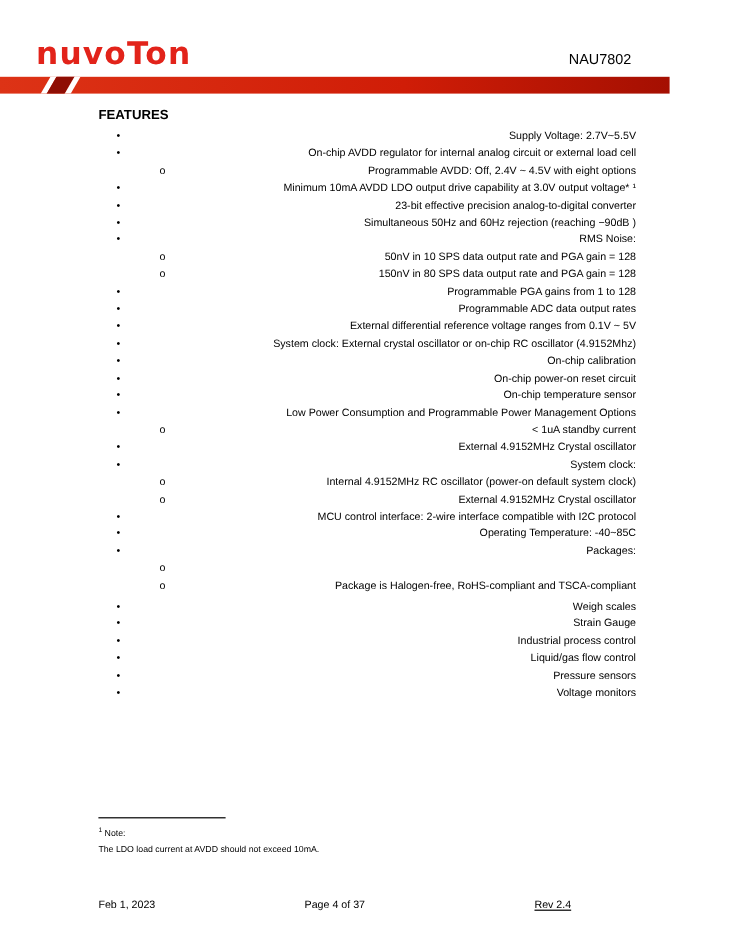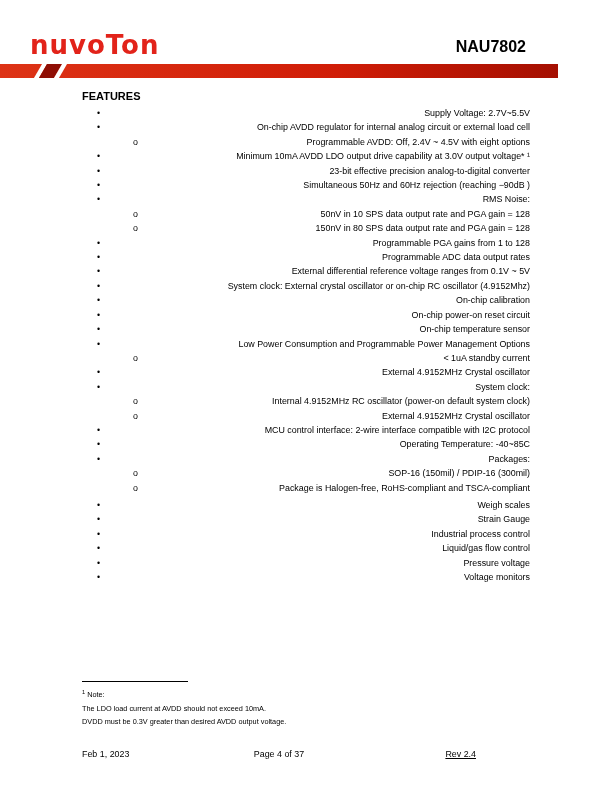--- a/index.html
+++ b/index.html
@@ -7,21 +7,21 @@
   .page {
     position:relative; width:558px; height:792px; background:#fff;
     font-family:"Liberation Sans", sans-serif; color:#000; overflow:hidden;
   }
 
   
   .header { position:absolute; top:32px; left:30px; right:32px;
             display:flex; justify-content:space-between; align-items:flex-end; }
   .logo { font-family:"DejaVu Sans", sans-serif; font-weight:bold; font-size:26px;
           line-height:1; color:var(--logo-red,#e2231a); letter-spacing:1px; }
-  .part { font-size:16px; font-weight:bold; padding-bottom:2px; }
+  .part { font-size:12px; font-weight:normal; padding-bottom:2px; }
 
   
   .banner { position:absolute; top:64px; left:0; width:612px; height:14px;
             background:linear-gradient(90deg,#dd3316 0%, var(--banner-red,#d01d07) 55%, #9a0c00 100%);
             overflow:hidden; }
   .stripe { position:absolute; top:-2px; height:18px; }
   .stripe.white { background:#fff; width:5px; }
   .stripe.s1 { left:38px; transform:skewX(-30deg); }
   .stripe.s2 { left:58px; transform:skewX(-30deg); }
   .stripe.dark { left:43px; width:15px; background:var(--banner-dark,#8f0e04); transform:skewX(-30deg); }
@@ -163,21 +163,20 @@
         <div class="li lv1">
           <span class="bullet">•</span>
           <span class="txt">Operating Temperature: -40~85C</span>
         </div>
         <div class="li lv1">
           <span class="bullet">•</span>
           <span class="txt">Packages:</span>
         </div>
         <div class="li lv2">
           <span class="bullet">o</span>
-          <span class="txt">SOP-16 (150mil) / PDIP-16 (300mil)</span>
         </div>
         <div class="li lv2">
           <span class="bullet">o</span>
           <span class="txt">Package is Halogen-free, RoHS-compliant and TSCA-compliant</span>
         </div>
       </div>
 
     <div class="list">
         <div class="li lv1">
           <span class="bullet">•</span>
@@ -190,34 +189,33 @@
         <div class="li lv1">
           <span class="bullet">•</span>
           <span class="txt">Industrial process control</span>
         </div>
         <div class="li lv1">
           <span class="bullet">•</span>
           <span class="txt">Liquid/gas flow control</span>
         </div>
         <div class="li lv1">
           <span class="bullet">•</span>
-          <span class="txt">Pressure voltage</span>
+          <span class="txt">Pressure sensors</span>
         </div>
         <div class="li lv1">
           <span class="bullet">•</span>
           <span class="txt">Voltage monitors</span>
         </div>
       </div>
   </div>
 
   <div class="footnote">
     <div class="fn-rule"></div>
     <div class="fn-line"><span class="fn-marker">1</span> <span>Note:</span></div>
     <div class="fn-line">The LDO load current at AVDD should not exceed 10mA.</div>
-    <div class="fn-line">DVDD must be 0.3V greater than desired AVDD output voltage.</div>
   </div>
 
   <div class="footer">
     <div class="f-left">Feb 1, 2023</div>
     <div class="f-center">Page 4 of 37</div>
     <div class="f-right">Rev 2.4</div>
   </div>
 
 </div>
 

